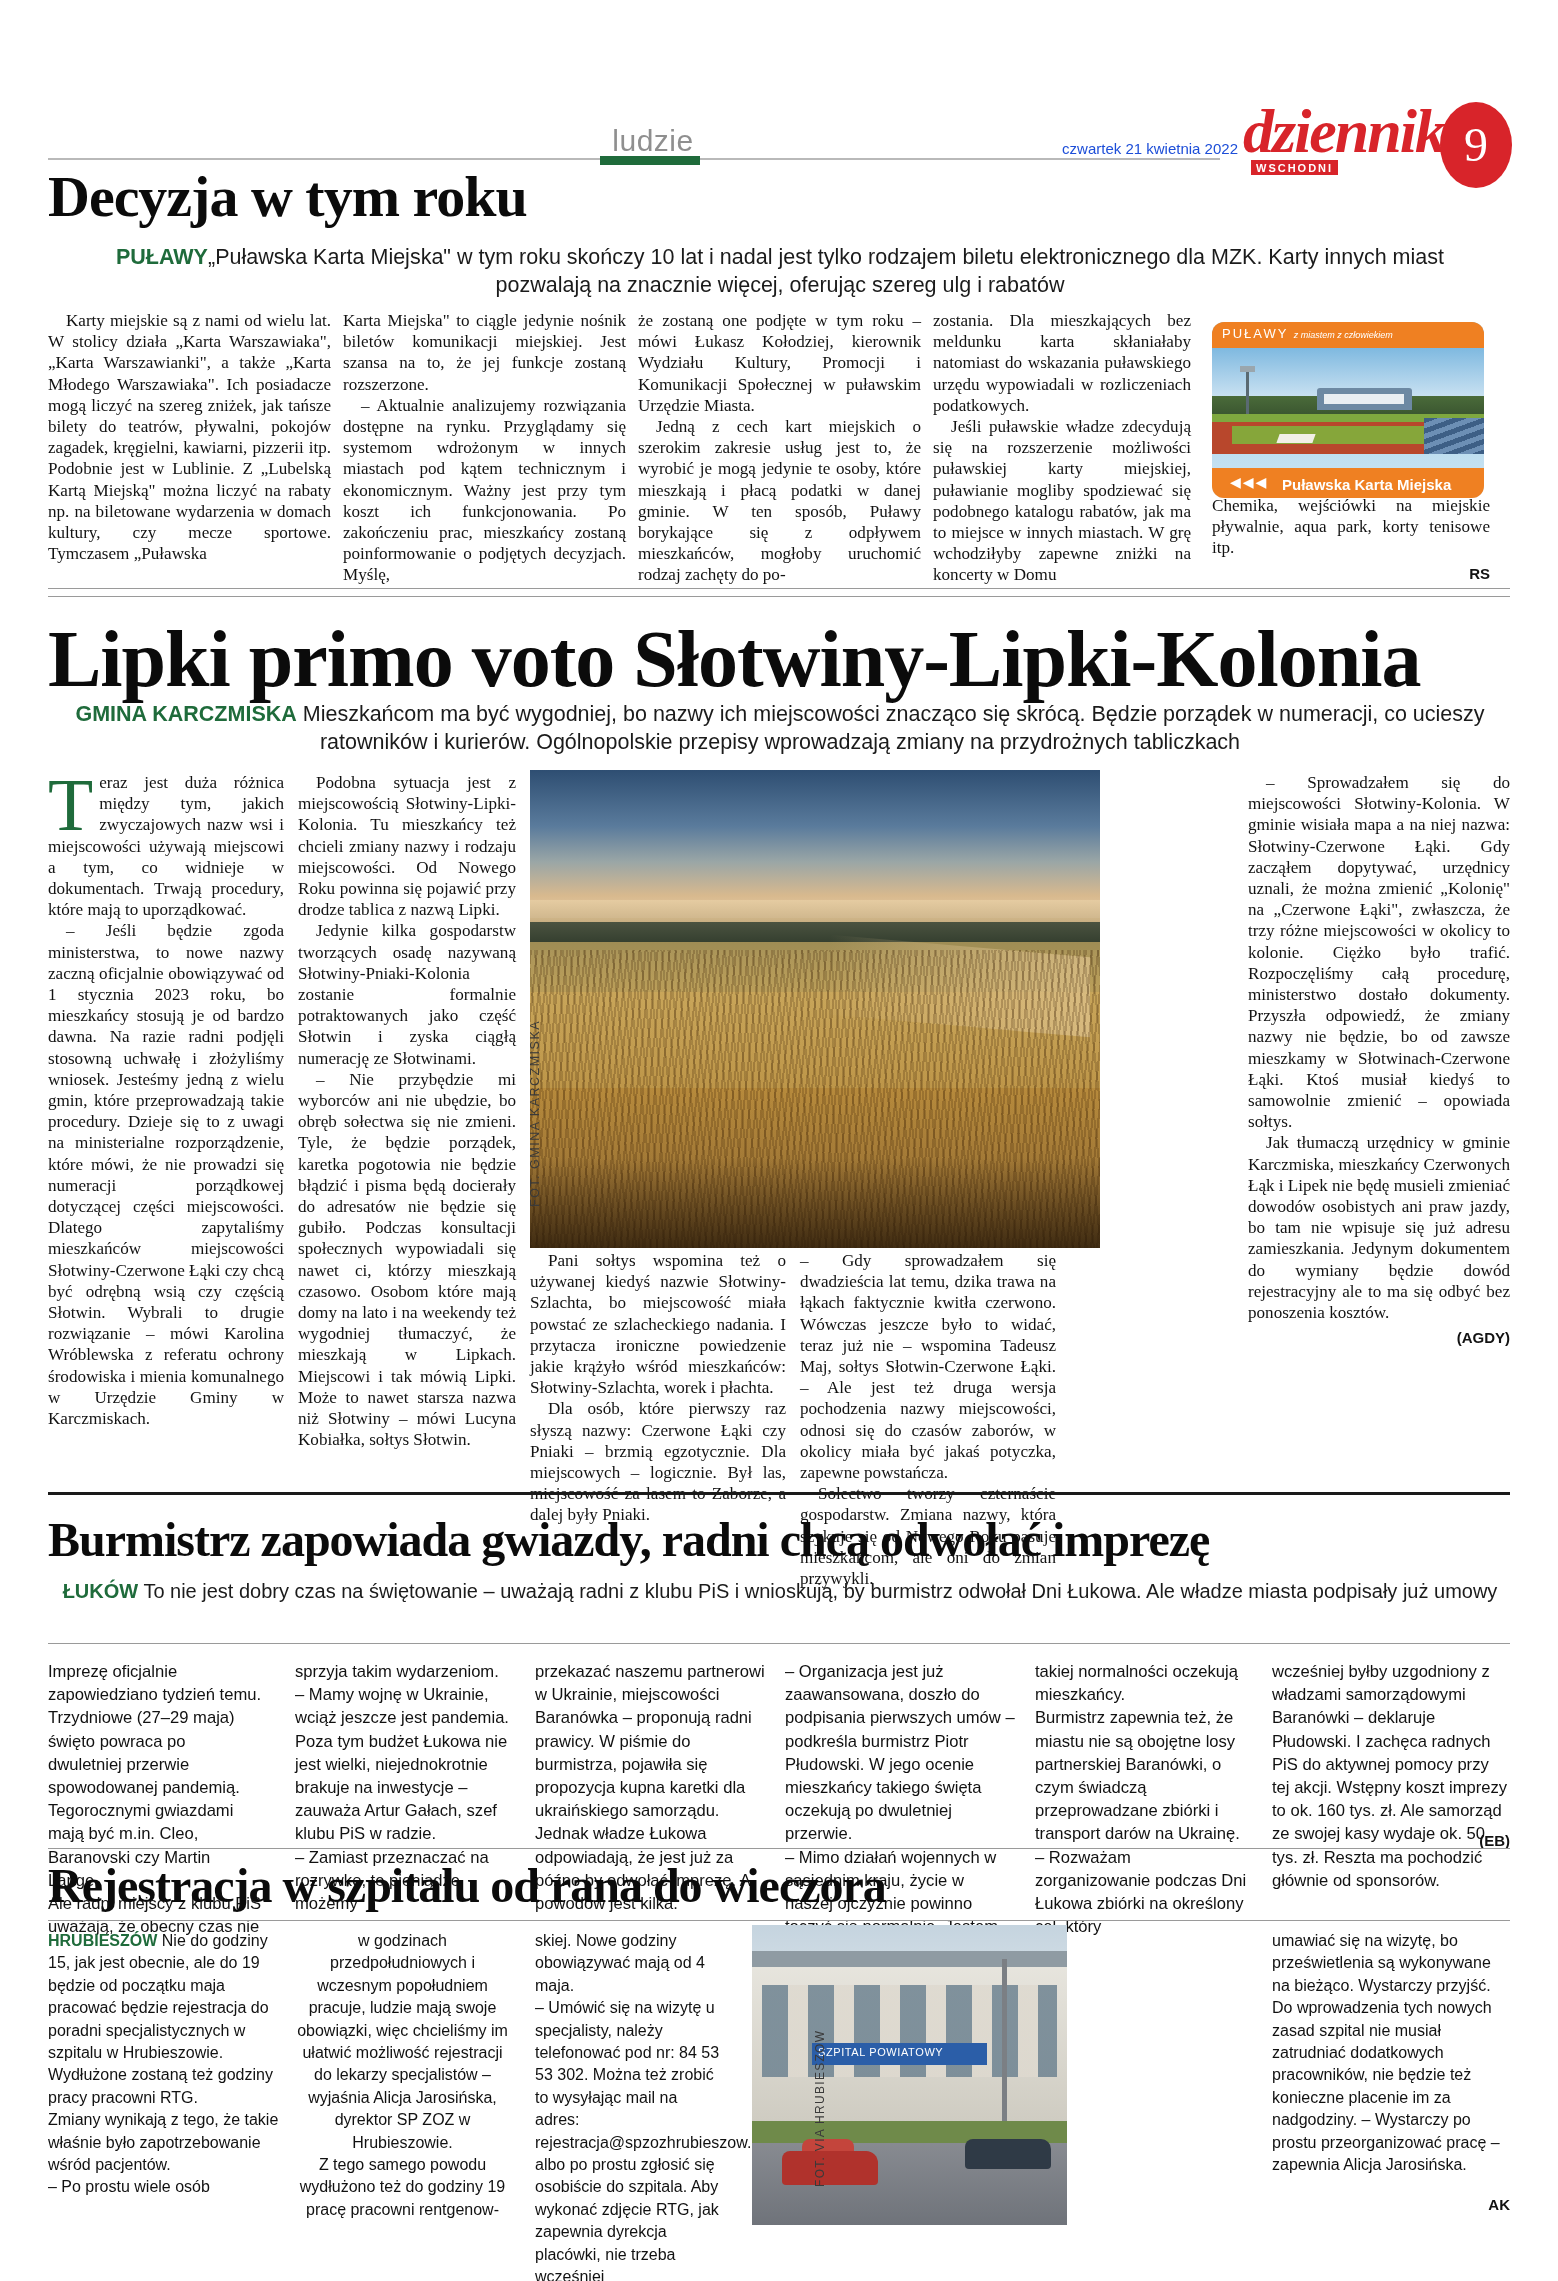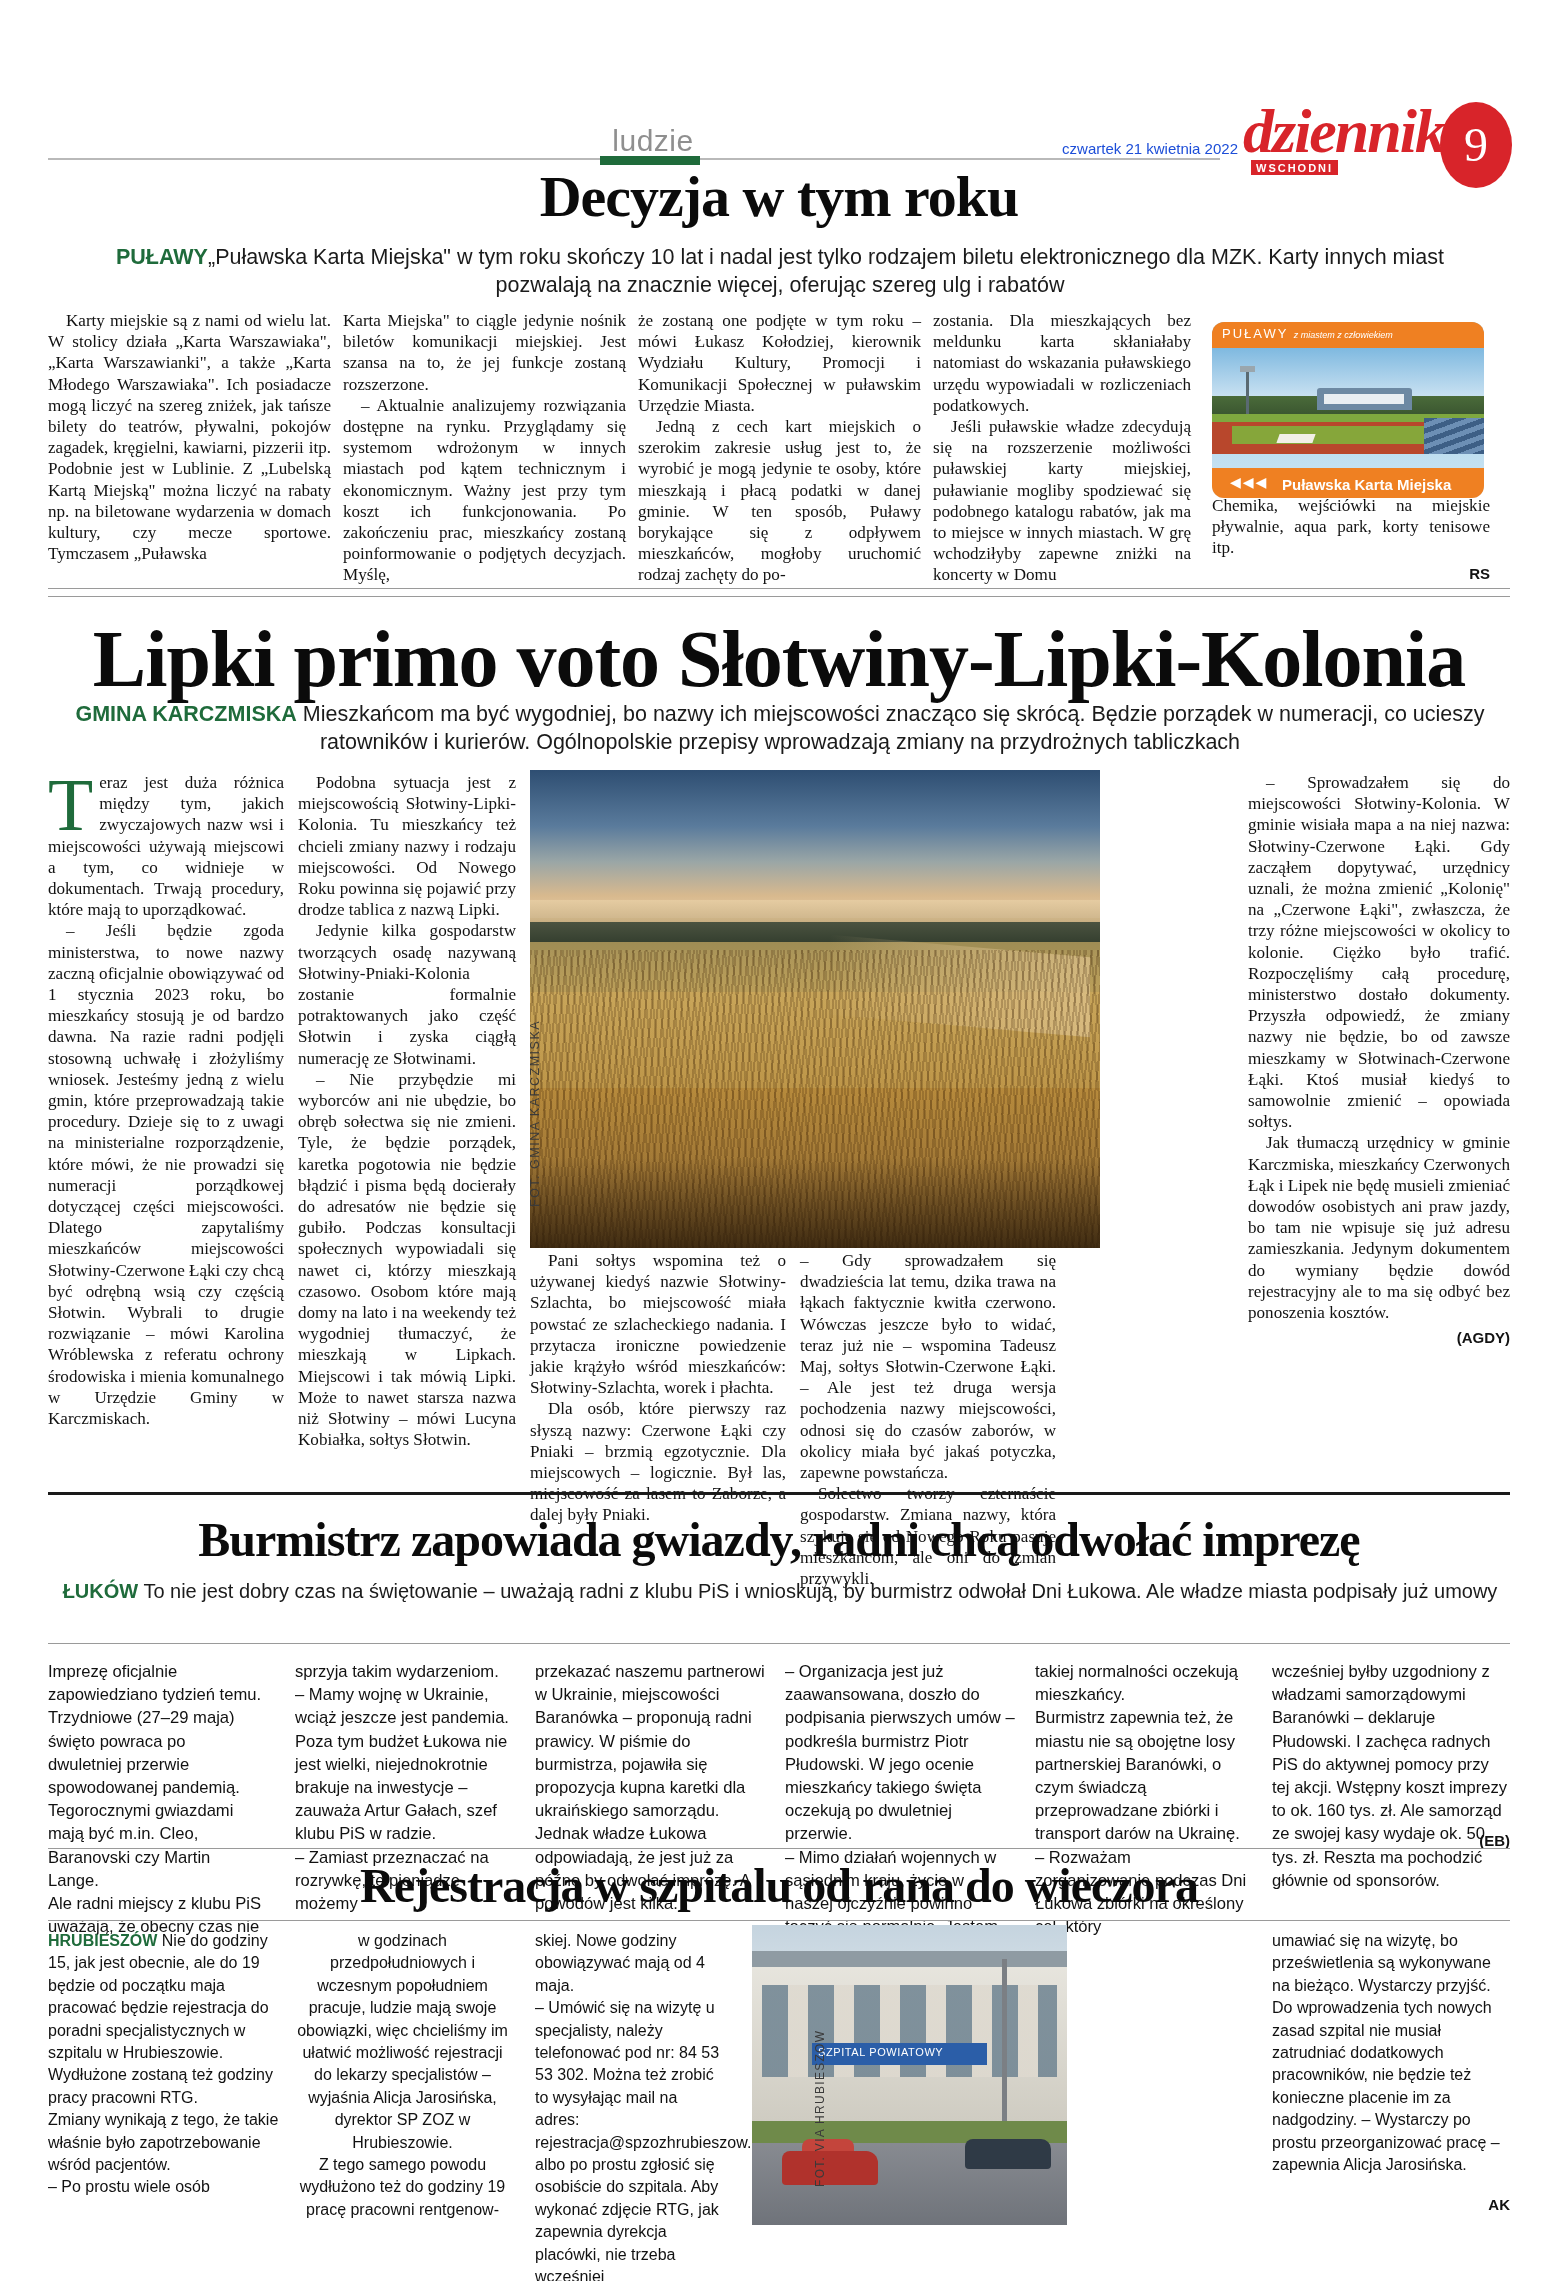--- a/index.html
+++ b/index.html
@@ -106,21 +106,21 @@
     font-size: 48px;
     text-align: center;
     line-height: 86px;
   }
 
   
   .headline {
     position: absolute;
     font-family: "Liberation Serif", serif;
     font-weight: bold;
-    text-align: center;
+    text-align: left;
     color: #0b0b0b;
     letter-spacing: -1px;
   }
   .lead {
     position: absolute;
     font-family: "Liberation Sans", sans-serif;
     font-size: 21.5px;
     line-height: 28px;
     text-align: center;
     color: #1b1b1b;

